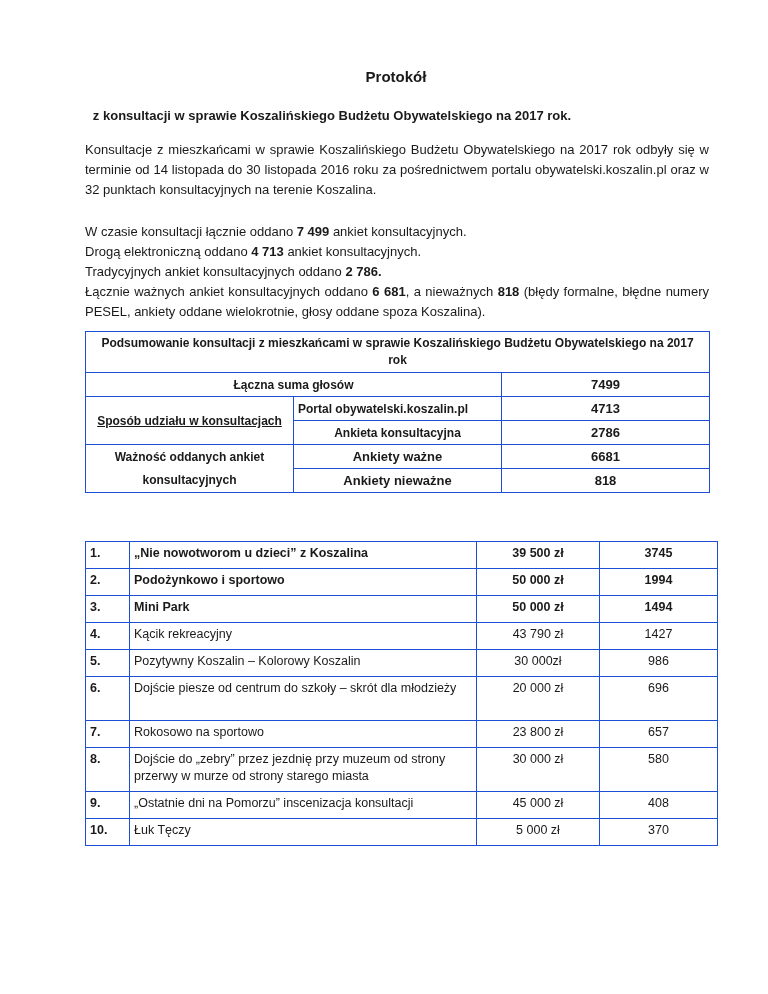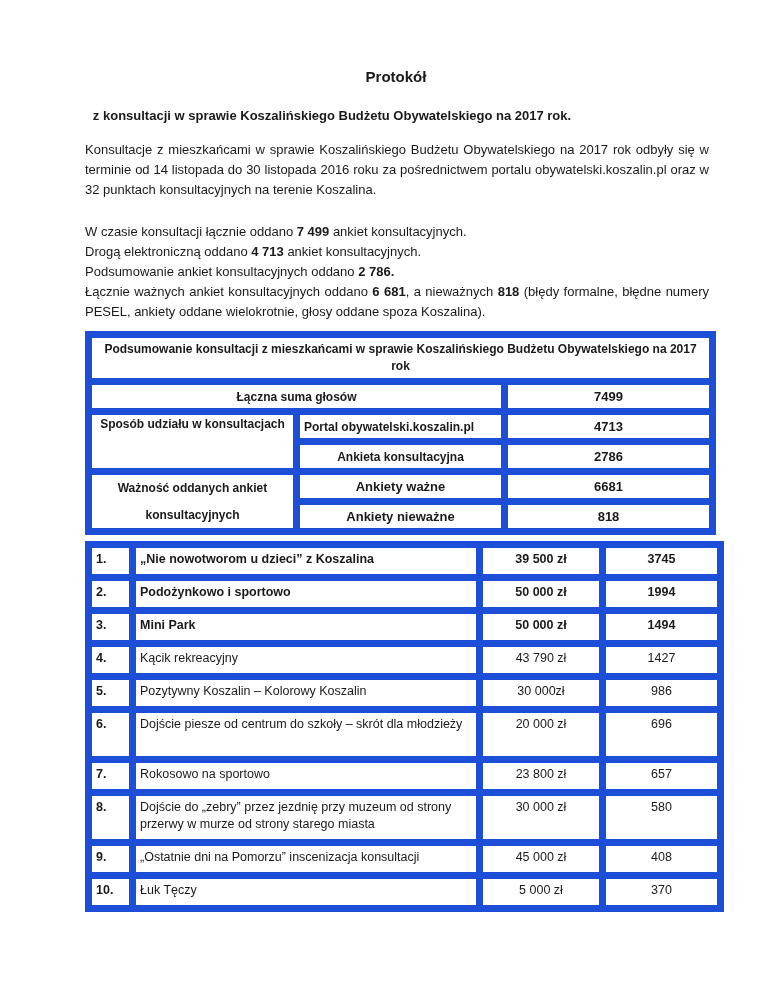--- a/index.html
+++ b/index.html
@@ -21,28 +21,28 @@
     position: absolute; left: 73px; width: 624px;
     font-size: 13px; line-height: 20px; text-align: justify;
   }
   .para.intro { top: 140px; text-align-last: left; }
   .para.stats { top: 222px; text-align: left; }
   .para.stats .line { display: block; }
   .para.stats .line.justify { text-align: justify; text-align-last: left; }
   b { font-weight: bold; }
 
   table { border-collapse: collapse; position: absolute; table-layout: fixed; }
-  td, th { border: 7px solid #1d4ed8; padding: 0 4px; font-size: 12px; }
+  td, th { border: 1px solid #1d4ed8; padding: 0 4px; font-size: 12px; }
 
   
   .t1 { left: 73px; top: 331px; width: 624px; }
   .t1 td { font-weight: bold; text-align: center; height: 23px; }
   .t1 .cap td { height: 38px; font-size: 12px; line-height: 17px; padding: 1px 6px; }
   .t1 .big { font-size: 13px; }
-  .t1 .top { vertical-align: top; padding-top: 2px; }
+  .t1 .top { vertical-align: top; padding-top: 17px; text-decoration: underline; }
   .t1 .left { text-align: left; }
 
   
   .t2 { left: 73px; top: 541px; width: 632px; }
   .t2 .cap td { height: 25px; font-size: 15px; font-weight: bold; text-align: center; }
   .t2 .hdr td { height: 40px; font-weight: normal; text-align: center; vertical-align: top; padding-top: 3px; line-height: 17px; font-size: 12.5px; }
   .t2 .row td { height: 23px; font-size: 12.5px; vertical-align: top; padding-top: 3px; line-height: 17px; }
   .t2 .row.tall td { height: 40px; }
   .t2 .lp { font-weight: bold; text-align: left; }
   .t2 .name { text-align: left; }
@@ -55,21 +55,21 @@
 <div class="page">
 
   <div class="title">Protokół</div>
   <div class="subtitle">z konsultacji w sprawie Koszalińskiego Budżetu Obywatelskiego na 2017 rok.</div>
 
   <div class="para intro">Konsultacje z mieszkańcami w sprawie Koszalińskiego Budżetu Obywatelskiego na 2017 rok odbyły się w terminie od 14 listopada do 30 listopada 2016 roku za pośrednictwem portalu obywatelski.koszalin.pl oraz w 32 punktach konsultacyjnych na terenie Koszalina.</div>
 
   <div class="para stats">
     <span class="line"><span>W czasie konsultacji łącznie oddano </span><b>7 499</b><span> ankiet konsultacyjnych.</span></span>
     <span class="line"><span>Drogą elektroniczną oddano </span><b>4 713</b><span> ankiet konsultacyjnych.</span></span>
-    <span class="line"><span>Podsumowanie ankiet konsultacyjnych oddano </span><b>2 786.</b></span>
+    <span class="line"><span>Tradycyjnych ankiet konsultacyjnych oddano </span><b>2 786.</b></span>
     <span class="line justify"><span>Łącznie ważnych ankiet konsultacyjnych oddano </span><b>6 681</b><span>, a nieważnych </span><b>818</b><span> (błędy formalne, błędne numery PESEL, ankiety oddane wielokrotnie, głosy oddane spoza Koszalina).</span></span>
   </div>
 
   <table class="t1">
     <colgroup>
       <col style="width:208px">
       <col style="width:208px">
       <col style="width:208px">
     </colgroup>
     <tbody>

